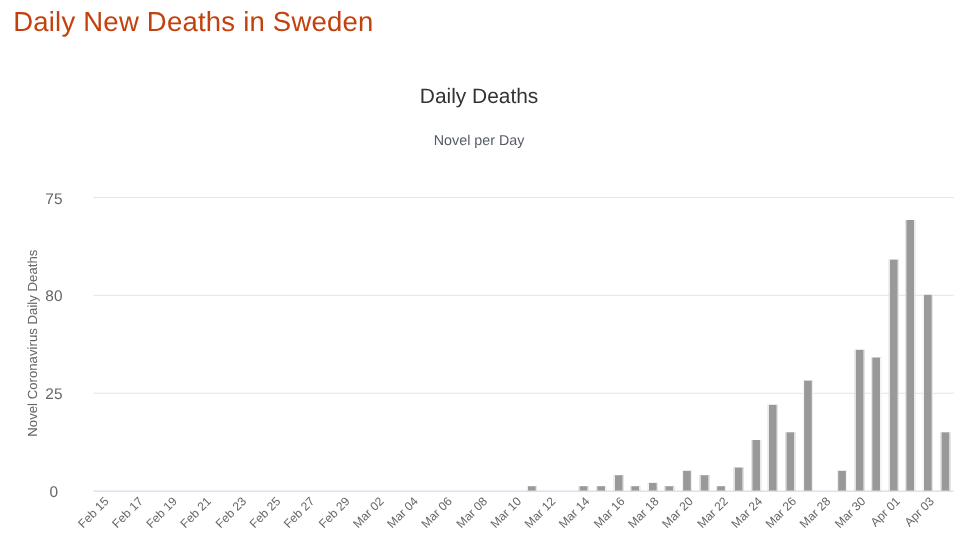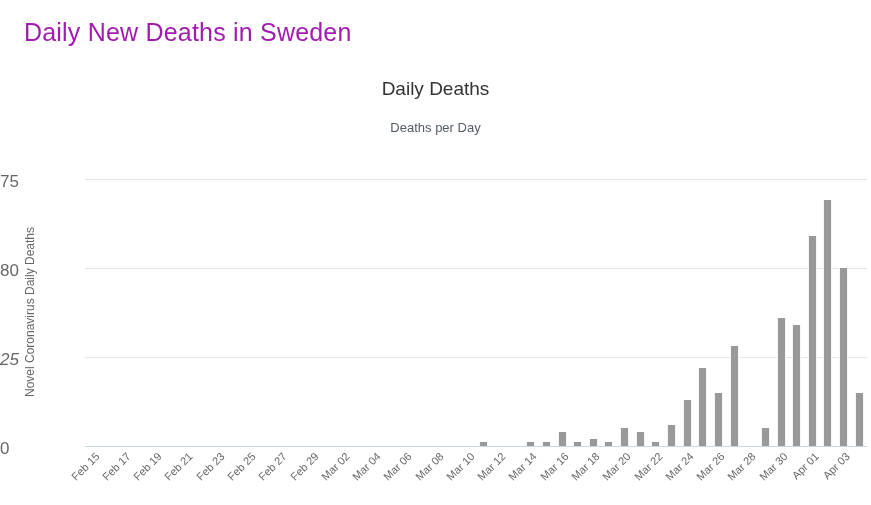--- a/index.html
+++ b/index.html
@@ -1,51 +1,51 @@
 <!DOCTYPE html>
 <html><head>
 <meta charset="utf-8">
 <style>
   html,body{margin:0;padding:0;background:#ffffff;overflow:hidden;}
   #app{position:relative;width:871px;height:505px;background:#fff;
        font-family:"Liberation Sans","DejaVu Sans",sans-serif;}
-  .page-title{position:absolute;left:8px;top:2px;margin:16px;
-       font-size:25px;font-weight:400;color:#a21caf;letter-spacing:.2px;}
+  .page-title{position:absolute;left:8px;top:2px;margin:4px;
+       font-size:25px;font-weight:400;color:#c2410c;letter-spacing:.2px;}
   .chart-title{position:absolute;left:0;top:78px;width:100%;text-align:center;
        font-size:19px;font-weight:400;color:#333333;}
   .chart-subtitle{position:absolute;left:0;top:119px;width:100%;text-align:center;
        font-size:13px;line-height:17px;color:#555b66;}
   .y-axis-title{position:absolute;left:30px;top:312px;white-space:nowrap;
        transform:translate(-50%,-50%) rotate(-90deg);
        font-size:12px;color:#666666;}
   .gridline{position:absolute;height:1px;}
   .axisline{position:absolute;height:1px;}
-  .ytick{position:absolute;left:0;text-align:left;font-size:17px;color:#666666;}
+  .ytick{position:absolute;left:17px;text-align:center;font-size:14px;color:#666666;}
   .xlabel{position:absolute;white-space:nowrap;font-size:11px;color:#666666;
        transform:rotate(-45deg);transform-origin:100% 0;}
   .bar{position:absolute;box-sizing:border-box;
        border-left:1px solid rgba(255,255,255,.9);
        border-right:1px solid rgba(255,255,255,.9);}
 </style>
 </head>
 <body>
 
 <div id="app">
   <h1 class="page-title">Daily New Deaths in Sweden</h1>
 
   <div id="chart-root">
     <div class="chart-title">Daily Deaths</div>
     <div class="chart-subtitle">
-      <div>Deaths per Day</div>
+      <div>Novel per Day</div>
     </div>
     <div class="y-axis-title">Novel Coronavirus Daily Deaths</div>
     <div id="plot">
         <div class="ytick" style="top: 439px; width: 64px;">0</div>
         <div class="gridline" style="left: 85px; top: 357px; width: 782px; background: rgb(230, 230, 230);"></div>
-        <div class="ytick" style="top: 350px; width: 64px; font-style: italic;">25</div>
+        <div class="ytick" style="top: 350px; width: 64px;">25</div>
         <div class="gridline" style="left: 85px; top: 268px; width: 782px; background: rgb(230, 230, 230);"></div>
         <div class="ytick" style="top: 261px; width: 64px;">80</div>
         <div class="gridline" style="left: 85px; top: 179px; width: 782px; background: rgb(230, 230, 230);"></div>
         <div class="ytick" style="top: 172px; width: 64px;">75</div>
         <div class="axisline" style="left: 85px; top: 446px; width: 782px; background: rgb(204, 214, 235);"></div>
         <div class="bar" title="Mar 11: 1" style="left: 479.3px; top: 442px; width: 9px; height: 4px; background: rgb(153, 153, 153);"></div>
         <div class="bar" title="Mar 14: 1" style="left: 526.2px; top: 442px; width: 9px; height: 4px; background: rgb(153, 153, 153);"></div>
         <div class="bar" title="Mar 15: 1" style="left: 541.9px; top: 442px; width: 9px; height: 4px; background: rgb(153, 153, 153);"></div>
         <div class="bar" title="Mar 16: 4" style="left: 557.5px; top: 432px; width: 9px; height: 14px; background: rgb(153, 153, 153);"></div>
         <div class="bar" title="Mar 17: 1" style="left: 573.2px; top: 442px; width: 9px; height: 4px; background: rgb(153, 153, 153);"></div>

